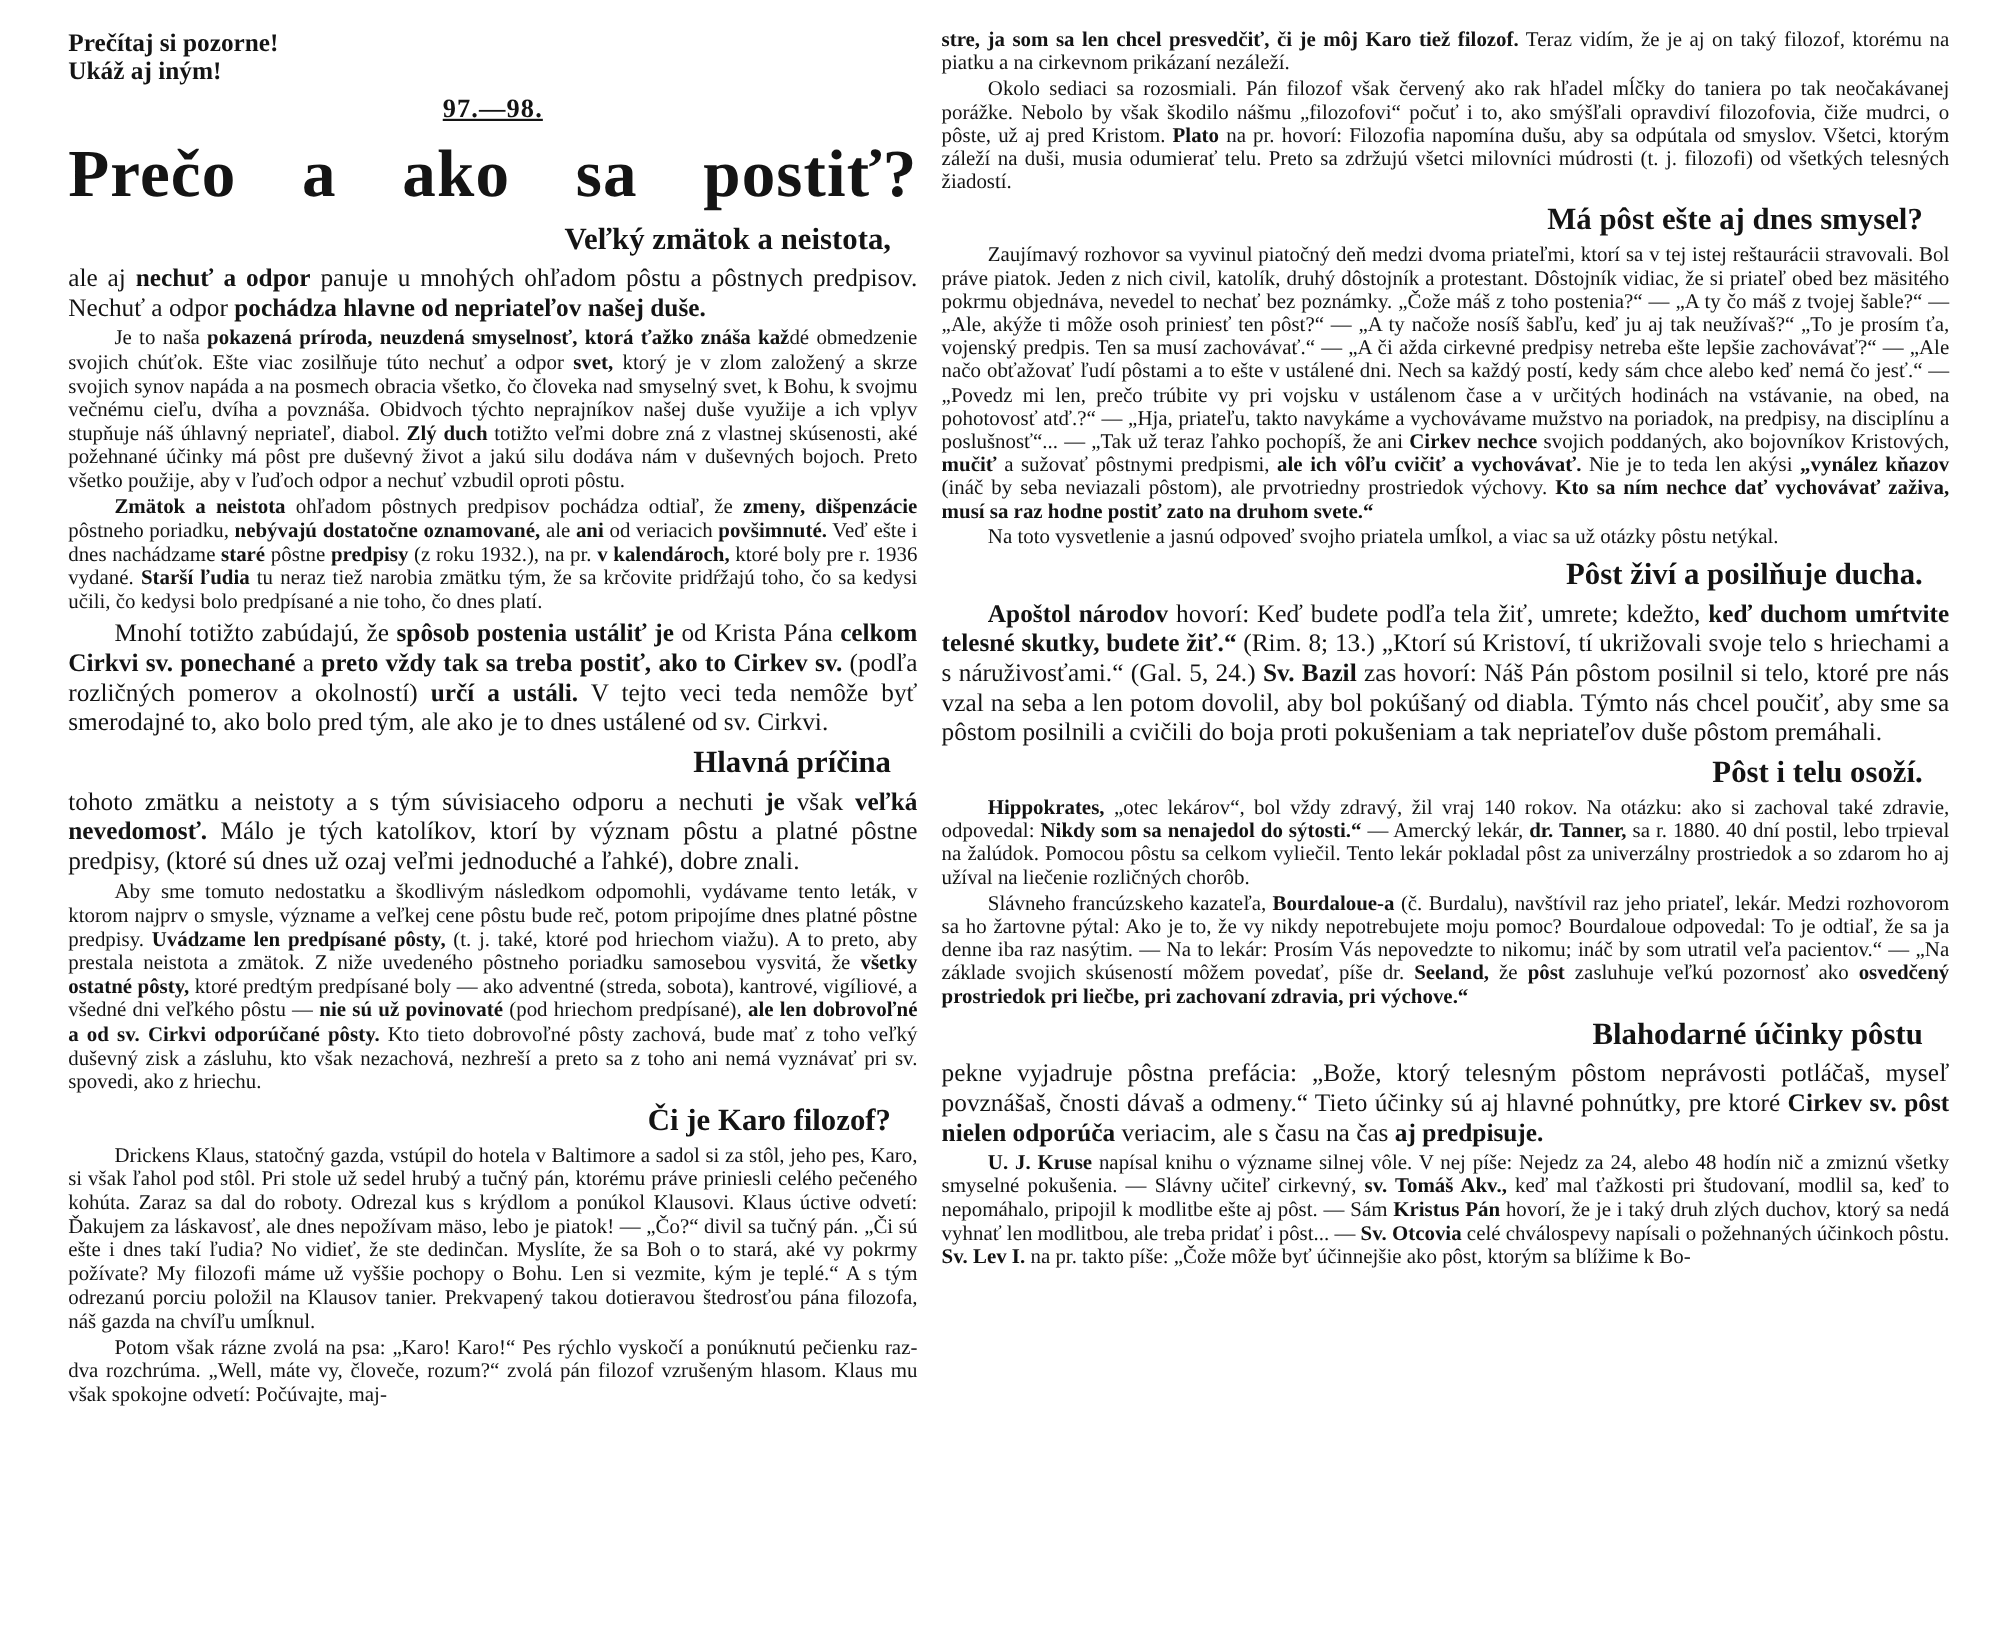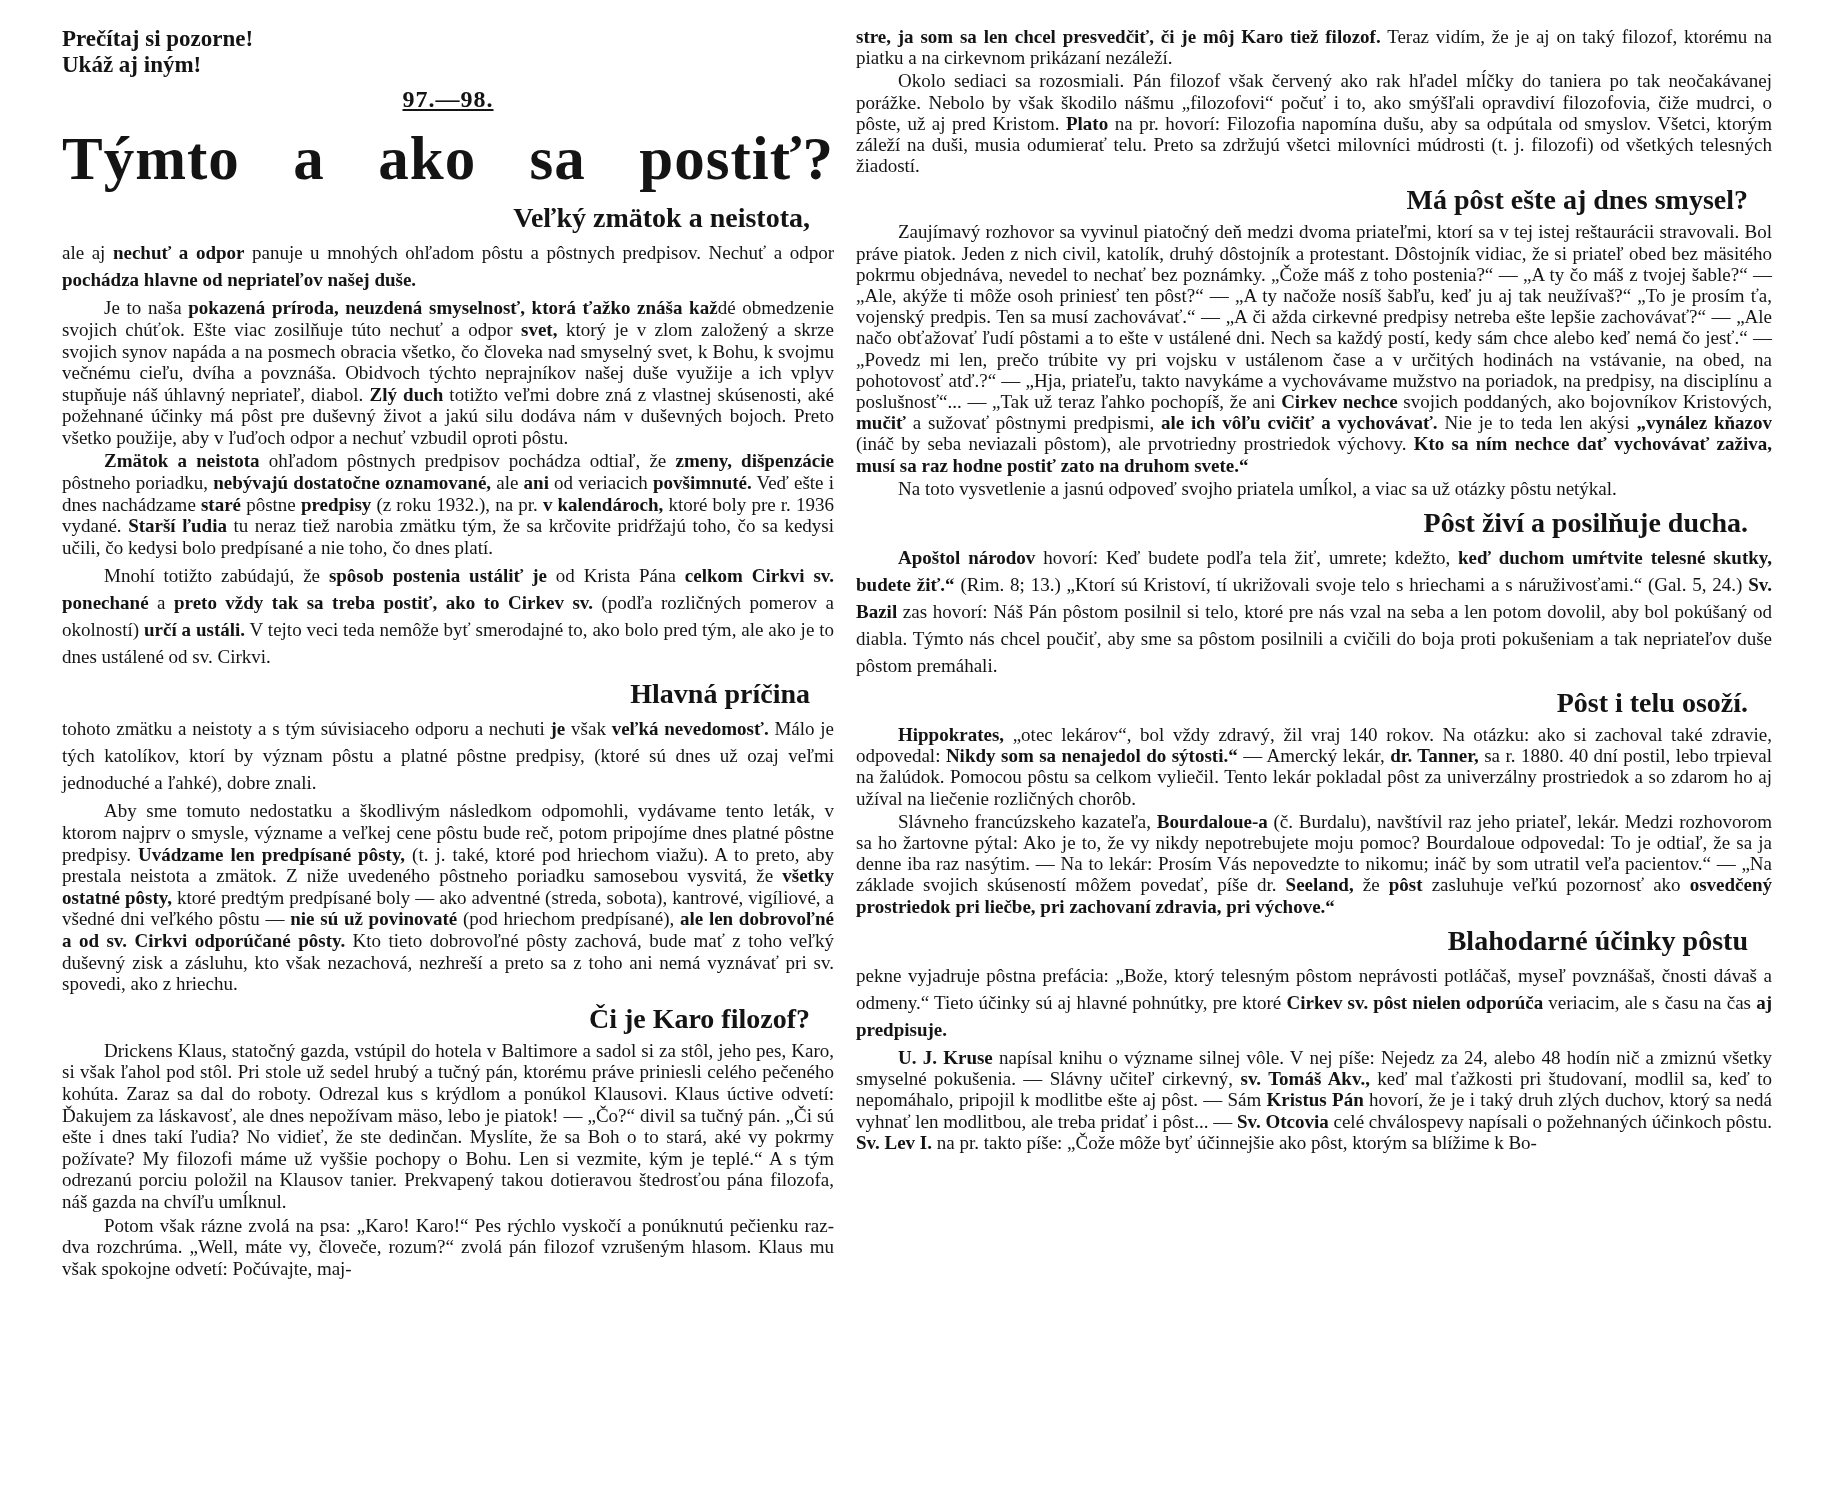--- a/index.html
+++ b/index.html
@@ -14,37 +14,37 @@
 
   .masthead { display:flex; justify-content:space-between; font-weight:bold; font-size:23px; line-height:26px;flex-direction:column; }
   .issue-number { text-align:center; font-weight:bold; font-size:24px; margin-top:8px; letter-spacing:1px;text-decoration:underline; }
   .main-title { font-size:61px; font-weight:bold; margin:12px 0 10px 0; line-height:1.12;
                 text-align:justify; text-align-last:justify; letter-spacing:1px; white-space:nowrap; }
 
   .section-heading { font-weight:bold; text-align:right; padding-right:24px; font-size:28px;
                      line-height:30px; margin:9px 0 6px 0; }
   .para { text-align:justify; margin-bottom:2px; }
   .para.small { font-size:19px;   line-height:21.6px; }
-  .para.large { font-size:19px; line-height:27px; margin:4px 0; }
+  .para.large { font-size:23px; line-height:27px; margin:4px 0; }
   .para.indent { text-indent:42px; }
   .para b, .section-heading b { font-weight:bold; }
   .col-right .para.small { line-height:21.2px; }
 </style>
 </head>
 <body>
 
 <div class="page">
 
   <div class="col col-left">
     <div class="masthead">
       <span>Prečítaj si pozorne!</span>
       <span>Ukáž aj iným!</span>
     </div>
     <div class="issue-number">97.—98.</div>
-    <h1 class="main-title">Týmto a ako sa postiť?</h1>
+    <h1 class="main-title">Prečo a ako sa postiť?</h1>
     <div class="blocks">
         <div class="section-heading">Veľký zmätok a neistota,</div>
         <div class="para large">ale aj <b>nechuť a odpor</b> panuje u mnohých ohľadom pôstu a pôstnych predpisov. Nechuť a odpor <b>pochádza hlavne od nepriateľov našej duše.</b></div>
         <div class="para small indent">Je to naša <b>pokazená príroda, neuzdená smyselnosť, ktorá ťažko znáša kaž</b>dé obmedzenie svojich chúťok. Ešte viac zosilňuje túto nechuť a odpor <b>svet,</b> ktorý je v zlom založený a skrze svojich synov napáda a na posmech obracia všetko, čo človeka nad smyselný svet, k Bohu, k svojmu večnému cieľu, dvíha a povznáša. Obidvoch týchto neprajníkov našej duše využije a ich vplyv stupňuje náš úhlavný nepriateľ, diabol. <b>Zlý duch</b> totižto veľmi dobre zná z vlastnej skúsenosti, aké požehnané účinky má pôst pre duševný život a jakú silu dodáva nám v duševných bojoch. Preto všetko použije, aby v ľuďoch odpor a nechuť vzbudil oproti pôstu.</div>
         <div class="para small indent"><b>Zmätok a neistota</b> ohľadom pôstnych predpisov pochádza odtiaľ, že <b>zmeny, dišpenzácie</b> pôstneho poriadku, <b>nebývajú dostatočne oznamované,</b> ale <b>ani</b> od veriacich <b>povšimnuté.</b> Veď ešte i dnes nachádzame <b>staré</b> pôstne <b>predpisy</b> (z roku 1932.), na pr. <b>v kalendároch,</b> ktoré boly pre r. 1936 vydané. <b>Starší ľudia</b> tu neraz tiež narobia zmätku tým, že sa krčovite pridŕžajú toho, čo sa kedysi učili, čo kedysi bolo predpísané a nie toho, čo dnes platí.</div>
         <div class="para large indent">Mnohí totižto zabúdajú, že <b>spôsob postenia ustáliť je</b> od Krista Pána <b>celkom Cirkvi sv. ponechané</b> a <b>preto vždy tak sa treba postiť, ako to Cirkev sv.</b> (podľa rozličných pomerov a okolností) <b>určí a ustáli.</b> V tejto veci teda nemôže byť smerodajné to, ako bolo pred tým, ale ako je to dnes ustálené od sv. Cirkvi.</div>
         <div class="section-heading">Hlavná príčina</div>
         <div class="para large">tohoto zmätku a neistoty a s tým súvisiaceho odporu a nechuti <b>je</b> však <b>veľká nevedomosť.</b> Málo je tých katolíkov, ktorí by význam pôstu a platné pôstne predpisy, (ktoré sú dnes už ozaj veľmi jednoduché a ľahké), dobre znali.</div>
         <div class="para small indent">Aby sme tomuto nedostatku a škodlivým následkom odpomohli, vydávame tento leták, v ktorom najprv o smysle, význame a veľkej cene pôstu bude reč, potom pripojíme dnes platné pôstne predpisy. <b>Uvádzame len predpísané pôsty,</b> (t. j. také, ktoré pod hriechom viažu). A to preto, aby prestala neistota a zmätok. Z niže uvedeného pôstneho poriadku samosebou vysvitá, že <b>všetky ostatné pôsty,</b> ktoré predtým predpísané boly — ako adventné (streda, sobota), kantrové, vigíliové, a všedné dni veľkého pôstu — <b>nie sú už povinovaté</b> (pod hriechom predpísané), <b>ale len dobrovoľné a od sv. Cirkvi odporúčané pôsty.</b> Kto tieto dobrovoľné pôsty zachová, bude mať z toho veľký duševný zisk a zásluhu, kto však nezachová, nezhreší a preto sa z toho ani nemá vyznávať pri sv. spovedi, ako z hriechu.</div>
         <div class="section-heading">Či je Karo filozof?</div>

